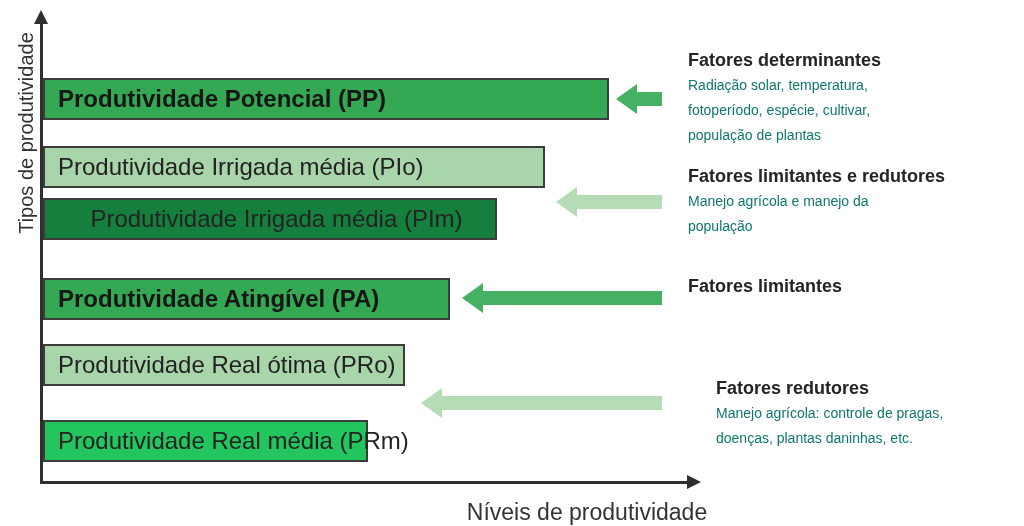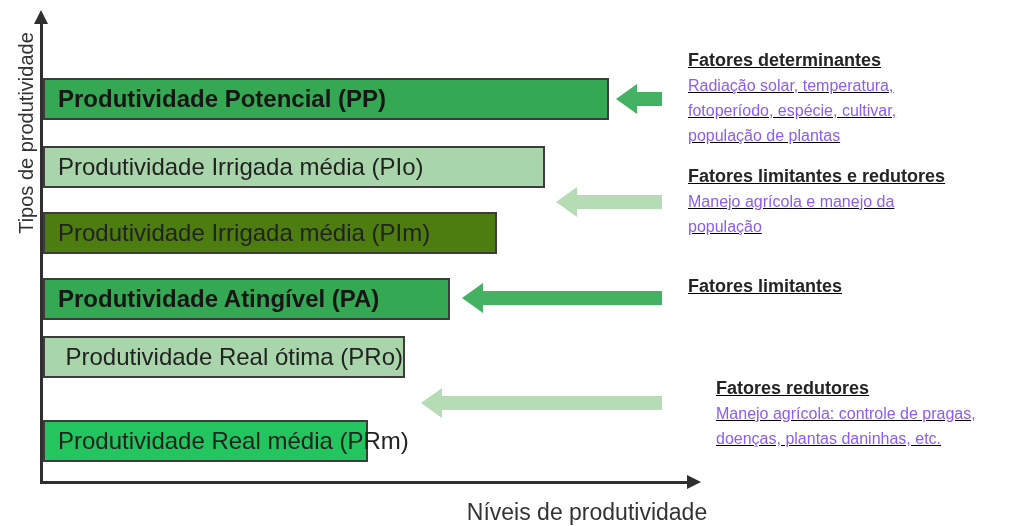--- a/index.html
+++ b/index.html
@@ -35,23 +35,23 @@
     padding-left:13px;
   }
   .bar .bar-label{font-size:24px;color:#222;white-space:nowrap;}
   .bar.bold .bar-label{font-weight:bold;color:#161616;}
   
   .note-arrow{position:absolute;height:30px;}
   .note-arrow .head{position:absolute;left:0;top:0;width:0;height:0;
     border-top:15px solid transparent;border-bottom:15px solid transparent;}
   .note-arrow .shaft{position:absolute;left:20px;right:0;top:8px;height:14px;}
   
-  .annotation{position:absolute;left:688px;width:336px;text-decoration:underline;}
+  .annotation{position:absolute;left:688px;width:336px;}
   .annotation .ann-title{font-size:18px;font-weight:bold;color:#242424;line-height:25px;white-space:nowrap;}
-  .annotation .ann-line{font-size:16px;color:#8b5cf6;line-height:25px;white-space:nowrap;}
+  .annotation .ann-line{font-size:14px;color:#0f766e;line-height:25px;white-space:nowrap;}
 </style>
 </head>
 <body>
 
 <div class="canvas">
 
   <div class="y-axis-line"></div>
   <div class="y-axis-arrow"></div>
   <div class="x-axis-line"></div>
   <div class="x-axis-arrow"></div>
@@ -59,27 +59,27 @@
   <div class="y-axis-label">Tipos de produtividade</div>
   <div class="x-axis-label">Níveis de produtividade</div>
 
   <div id="bars-layer">
       <div class="bar bold" style="top: 78px; width: 566px; background: rgb(52, 168, 83);">
         <span class="bar-label">Produtividade Potencial (PP)</span>
       </div>
       <div class="bar" style="top: 146px; width: 502px; background: rgb(169, 213, 171);">
         <span class="bar-label">Produtividade Irrigada média (PIo)</span>
       </div>
-      <div class="bar" style="top: 212px; width: 454px; background: #4d7c0f;">
+      <div class="bar" style="top: 198px; width: 454px; background: #15803d; justify-content: center;">
         <span class="bar-label">Produtividade Irrigada média (PIm)</span>
       </div>
       <div class="bar bold" style="top: 278px; width: 407px; background: rgb(52, 168, 83);">
         <span class="bar-label">Produtividade Atingível (PA)</span>
       </div>
-      <div class="bar" style="top: 336px; width: 362px; background: rgb(169, 213, 171); justify-content: flex-end;">
+      <div class="bar" style="top: 344px; width: 362px; background: rgb(169, 213, 171);">
         <span class="bar-label">Produtividade Real ótima (PRo)</span>
       </div>
       <div class="bar" style="top: 420px; width: 325px; background: #22c55e;">
         <span class="bar-label">Produtividade Real média (PRm)</span>
       </div>
     </div>
   <div id="arrows-layer">
       <div class="note-arrow" style="left: 616px; top: 84px; width: 46px;">
         <div class="head" style="border-right: 21px solid rgb(69, 177, 99);"></div>
         <div class="shaft" style="background: rgb(69, 177, 99);"></div>

